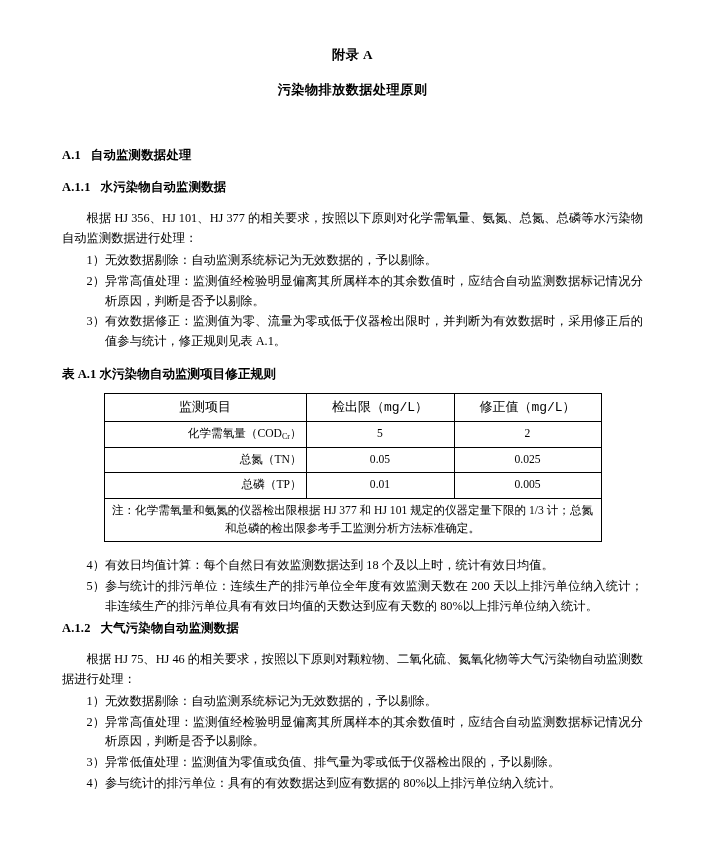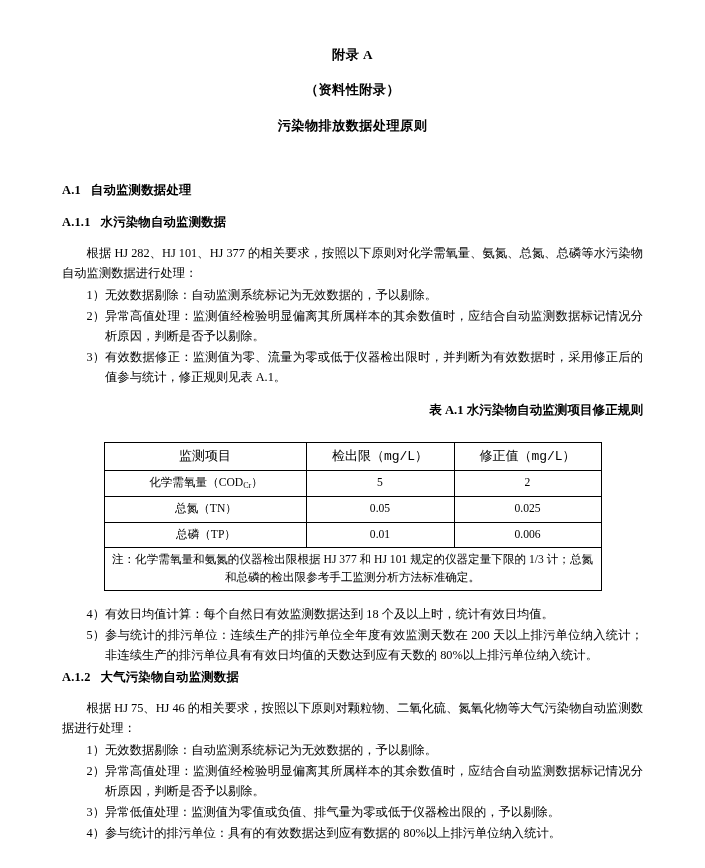--- a/index.html
+++ b/index.html
@@ -64,24 +64,24 @@
   }
   .list-item .marker {
     flex: 0 0 auto;
     white-space: nowrap;
   }
   .list-item .body {
     flex: 1 1 auto;
     text-align: justify;
   }
   .tbl-caption {
-    text-align: right;
+    text-align: left;
     font-weight: bold;
     font-size: 12.6px;
-    margin: 12px 0 22px 0;
+    margin: 12px 0 8px 0;
   }
   table.data {
     border-collapse: collapse;
     width: 497px;
     margin: 0 auto;
     table-layout: fixed;
   }
   table.data th, table.data td {
     border: 1px solid #000000;
     font-weight: normal;
@@ -89,21 +89,21 @@
     padding: 3px 4px;
     height: 17px;
     text-align: center;
     vertical-align: middle;
   }
   table.data th {
     font-size: 13px;
     font-family: Liberation Mono, monospace;
   }
   table.data td.left {
-    text-align: center;
+    text-align: right;
     padding-left: 6px;
   }
   td.note {
     text-align: left;
     font-size: 11.3px;
     line-height: 1.55;
     padding: 3px 6px 4px 6px;
   }
   sub {
     font-size: 8px;
@@ -115,33 +115,32 @@
     margin-top: 14px;
   }
 </style>
 </head>
 <body>
 
 <div class="page">
 
   <div class="title-block">
     <div class="title-line">附录 A</div>
-    <div class="title-line">（资料性附录）</div>
     <div class="title-line last">污染物排放数据处理原则</div>
   </div>
 
   <div class="sec-head">
     <span class="num">A.1</span><span>自动监测数据处理</span>
   </div>
 
   <div class="sec-head sub">
     <span class="num">A.1.1</span><span>水污染物自动监测数据</span>
   </div>
 
-  <p class="para">根据 HJ 282、HJ 101、HJ 377 的相关要求，按照以下原则对化学需氧量、氨氮、总氮、总磷等水污染物自动监测数据进行处理：</p>
+  <p class="para">根据 HJ 356、HJ 101、HJ 377 的相关要求，按照以下原则对化学需氧量、氨氮、总氮、总磷等水污染物自动监测数据进行处理：</p>
 
   <div class="list">
     <div class="list-item">
       <span class="marker">1）</span>
       <span class="body">无效数据剔除：自动监测系统标记为无效数据的，予以剔除。</span>
     </div>
     <div class="list-item">
       <span class="marker">2）</span>
       <span class="body">异常高值处理：监测值经检验明显偏离其所属样本的其余数值时，应结合自动监测数据标记情况分析原因，判断是否予以剔除。</span>
     </div>
@@ -173,21 +172,21 @@
         <td>2</td>
       </tr>
       <tr>
         <td class="left">总氮（TN）</td>
         <td>0.05</td>
         <td>0.025</td>
       </tr>
       <tr>
         <td class="left">总磷（TP）</td>
         <td>0.01</td>
-        <td>0.006</td>
+        <td>0.005</td>
       </tr>
       <tr>
         <td class="note" colspan="3">注：化学需氧量和氨氮的仪器检出限根据 HJ 377 和 HJ 101 规定的仪器定量下限的 1/3 计；总氮和总磷的检出限参考手工监测分析方法标准确定。</td>
       </tr>
     </tbody>
   </table>
 
   <div class="list after-table">
     <div class="list-item">
       <span class="marker">4）</span>

